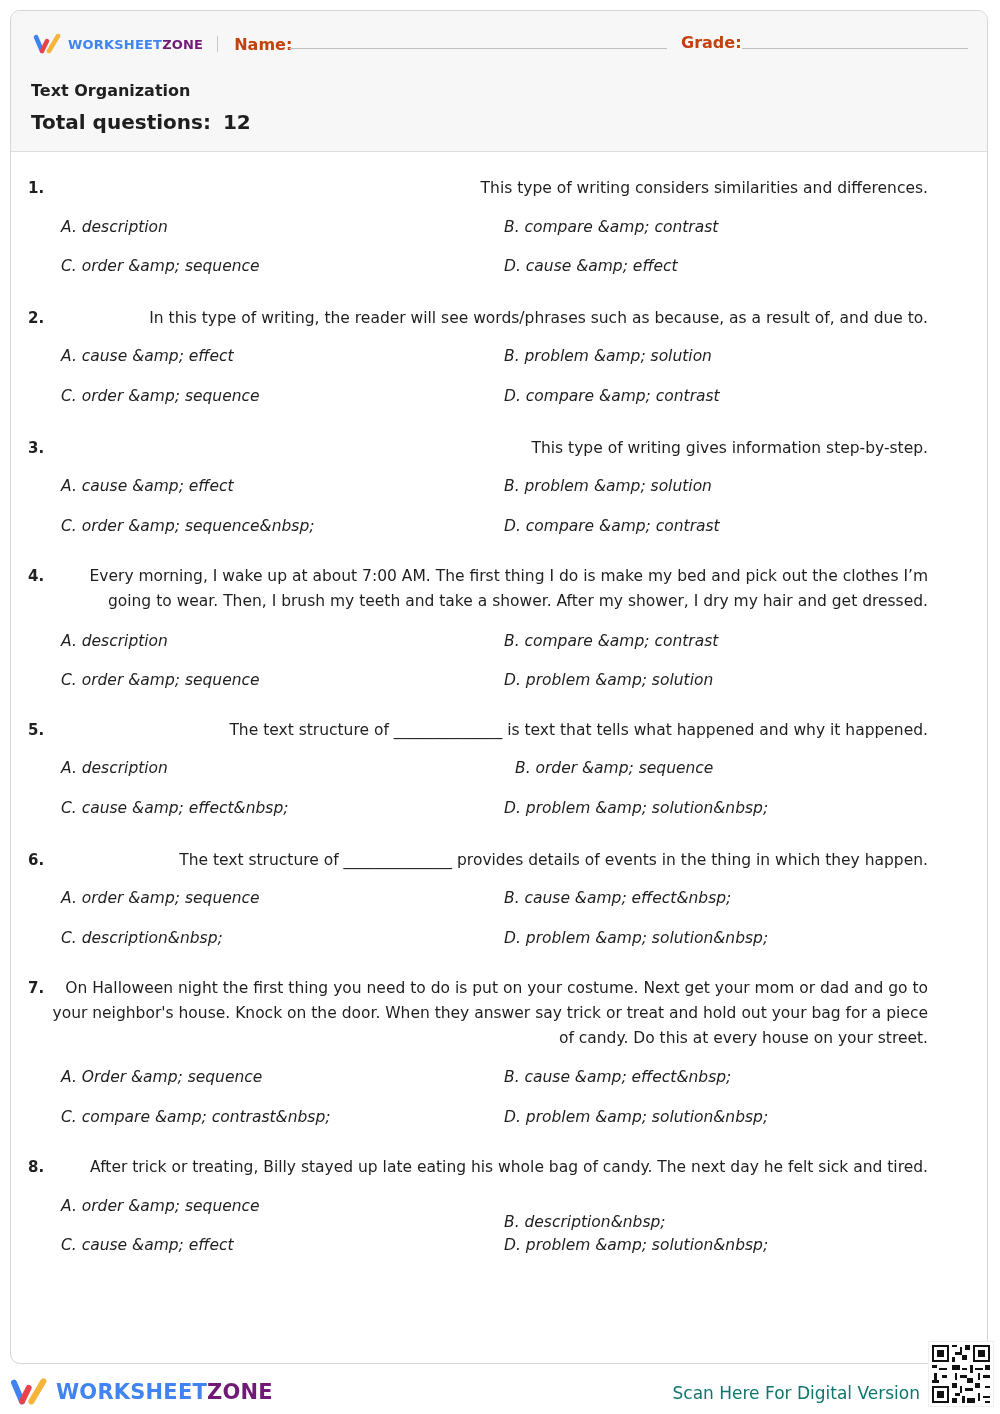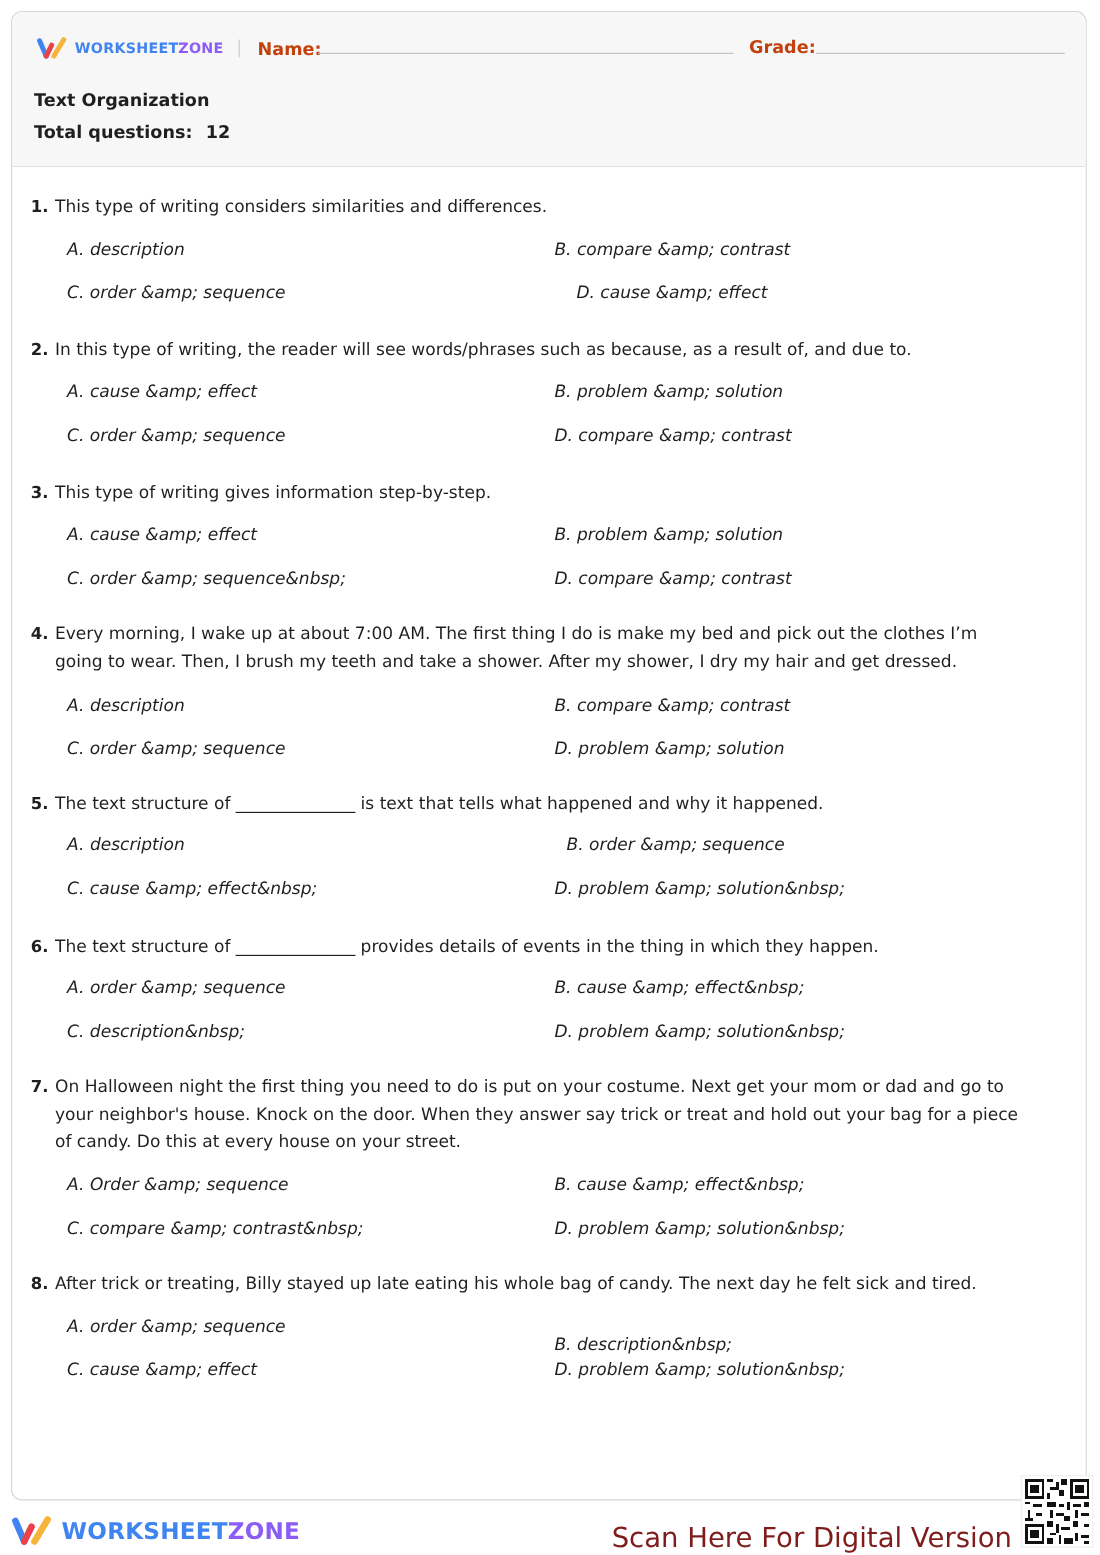--- a/index.html
+++ b/index.html
@@ -3,37 +3,37 @@
 <meta charset="utf-8">
 <style>
   html, body { margin:0; padding:0; background:#ffffff; }
   body { width:1000px; height:1414px; position:relative; font-family:"DejaVu Sans", sans-serif; color:#1f1f1f; overflow:hidden; }
   .sheet { position:absolute; left:10px; top:10px; width:978px; height:1354px; border:1px solid #d6d6d6; border-radius:10px; box-sizing:border-box; background:#fff; }
   .header { position:absolute; left:0; top:0; right:0; height:140px; background:#f7f7f7; border-bottom:1px solid #dedede; border-radius:10px 10px 0 0; }
   .logo-row { position:absolute; left:22px; top:22px; display:flex; align-items:center; }
   .logo-mark { width:30px; height:22px; margin-right:5px; }
   .logo-text { font-size:13px; font-weight:bold; letter-spacing:0.2px; }
   .logo-text .w { color:#3f84f0;text-align:center; }
-  .logo-text .z { color:#8b5cf6; }
+  .logo-text .z { color:#701a75; }
   .divider { width:1px; height:16px; background:#c8c8c8; margin:0 16px 0 14px; }
   .field-label { font-size:16px; font-weight:bold; color:#c2410c; }
   .field-line { position:absolute; top:37px; height:1px; background:#bfbfbf; }
   .title { position:absolute; left:20px; top:70px; font-size:16px; font-weight:bold; }
-  .total { position:absolute; left:20px; top:99px; font-size:16px; font-weight:bold; }
+  .total { position:absolute; left:20px; top:99px; font-size:20px; font-weight:bold; }
   .total .num { margin-left:12px; }
   .q { position:absolute; left:28px; width:900px; font-size:15.5px; line-height:25px; }
   .q-text { display:flex; }
   .q-num { font-weight:bold; width:22px; flex:none; font-size:15px; }
-  .q-body { flex:1; }
+  .q-body { flex:1;text-align:right; }
   .opts { position:absolute; left:51px; width:880px; font-size:15.5px; }
   .opt { position:absolute; white-space:nowrap;font-style:italic; }
   .footer-logo { position:absolute; left:10px; top:1376px; display:flex; align-items:center; }
   .footer-logo .logo-mark { width:40px; height:32px; margin-right:6px; }
   .footer-logo .logo-text { font-size:21px; letter-spacing:0.2px; }
-  .scan { position:absolute; right:80px; top:1383px; font-size:25px; color:#7f1d1d; }
+  .scan { position:absolute; right:80px; top:1383px; font-size:17px; color:#0f766e; }
   .qr { position:absolute; left:928px; top:1341px; width:64px; height:64px; background:#fff; border:1px solid #eee; }
 </style>
 </head>
 <body>
 
 <div class="sheet">
   <div class="header">
     <div class="logo-row">
       <svg class="logo-mark" viewBox="0 0 30 22">
         <path d="M3 4 L9 18" stroke="#3f84f0" stroke-width="4.5" stroke-linecap="round" fill="none"></path>
@@ -55,21 +55,21 @@
 <div class="q" style="top:176px;">
     <div class="q-text">
       <span class="q-num">1.</span>
       <span class="q-body">This type of writing considers similarities and differences.</span>
     </div>
   </div>
 <div class="opts" style="top:218px;">
   <span class="opt" style="left:10px;top:0">A. description</span>
   <span class="opt" style="left:453px;top:0">B. compare &amp;amp; contrast</span>
   <span class="opt" style="left:10px;top:39px">C. order &amp;amp; sequence</span>
-  <span class="opt" style="left:473px;top:39px">D. cause &amp;amp; effect</span>
+  <span class="opt" style="left:453px;top:39px">D. cause &amp;amp; effect</span>
 </div>
 
 <div class="q" style="top:306px;">
     <div class="q-text">
       <span class="q-num">2.</span>
       <span class="q-body">In this type of writing, the reader will see words/phrases such as because, as a result of, and due to.</span>
     </div>
   </div>
 <div class="opts" style="top:347px;">
   <span class="opt" style="left:10px;top:0">A. cause &amp;amp; effect</span>

